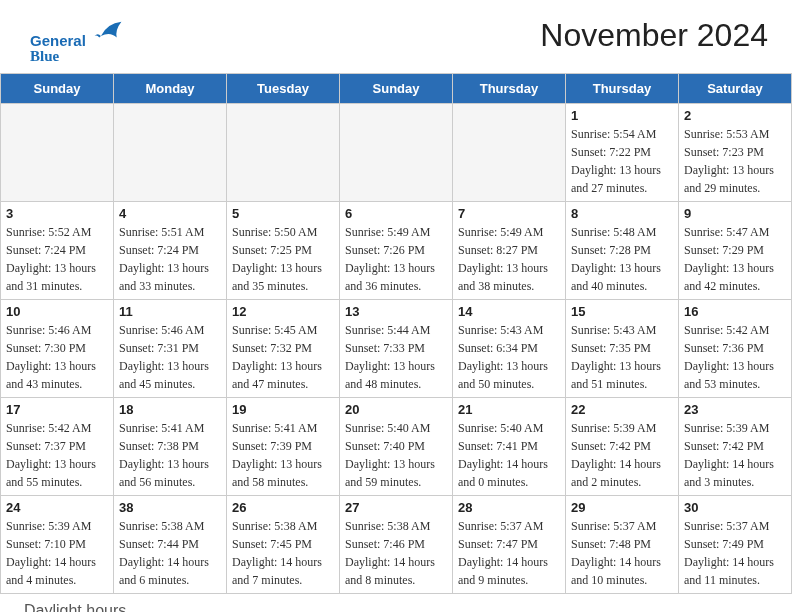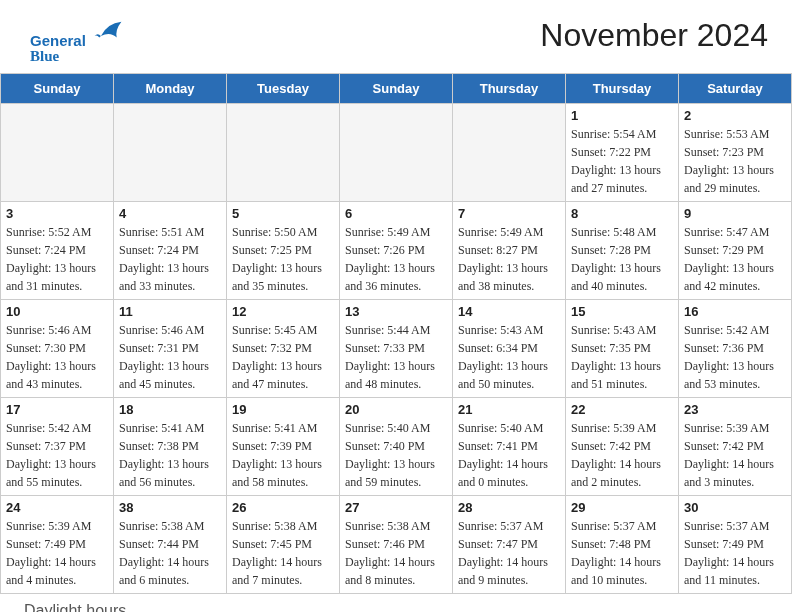--- a/index.html
+++ b/index.html
@@ -285,21 +285,21 @@
           <span class="day-num">23</span>
           <div class="day-info">Sunrise: 5:39 AM
 Sunset: 7:42 PM
 Daylight: 14 hours and 3 minutes.</div>
         </td>
       </tr>
       <tr>
         <td>
           <span class="day-num">24</span>
           <div class="day-info">Sunrise: 5:39 AM
-Sunset: 7:49 PM
+Sunset: 7:10 PM
 Daylight: 14 hours and 4 minutes.</div>
         </td>
         <td>
           <span class="day-num">38</span>
           <div class="day-info">Sunrise: 5:38 AM
 Sunset: 7:44 PM
 Daylight: 14 hours and 6 minutes.</div>
         </td>
         <td>
           <span class="day-num">26</span>

